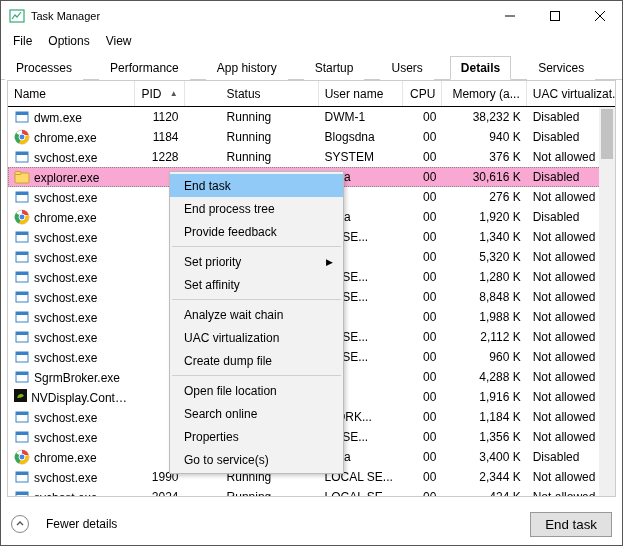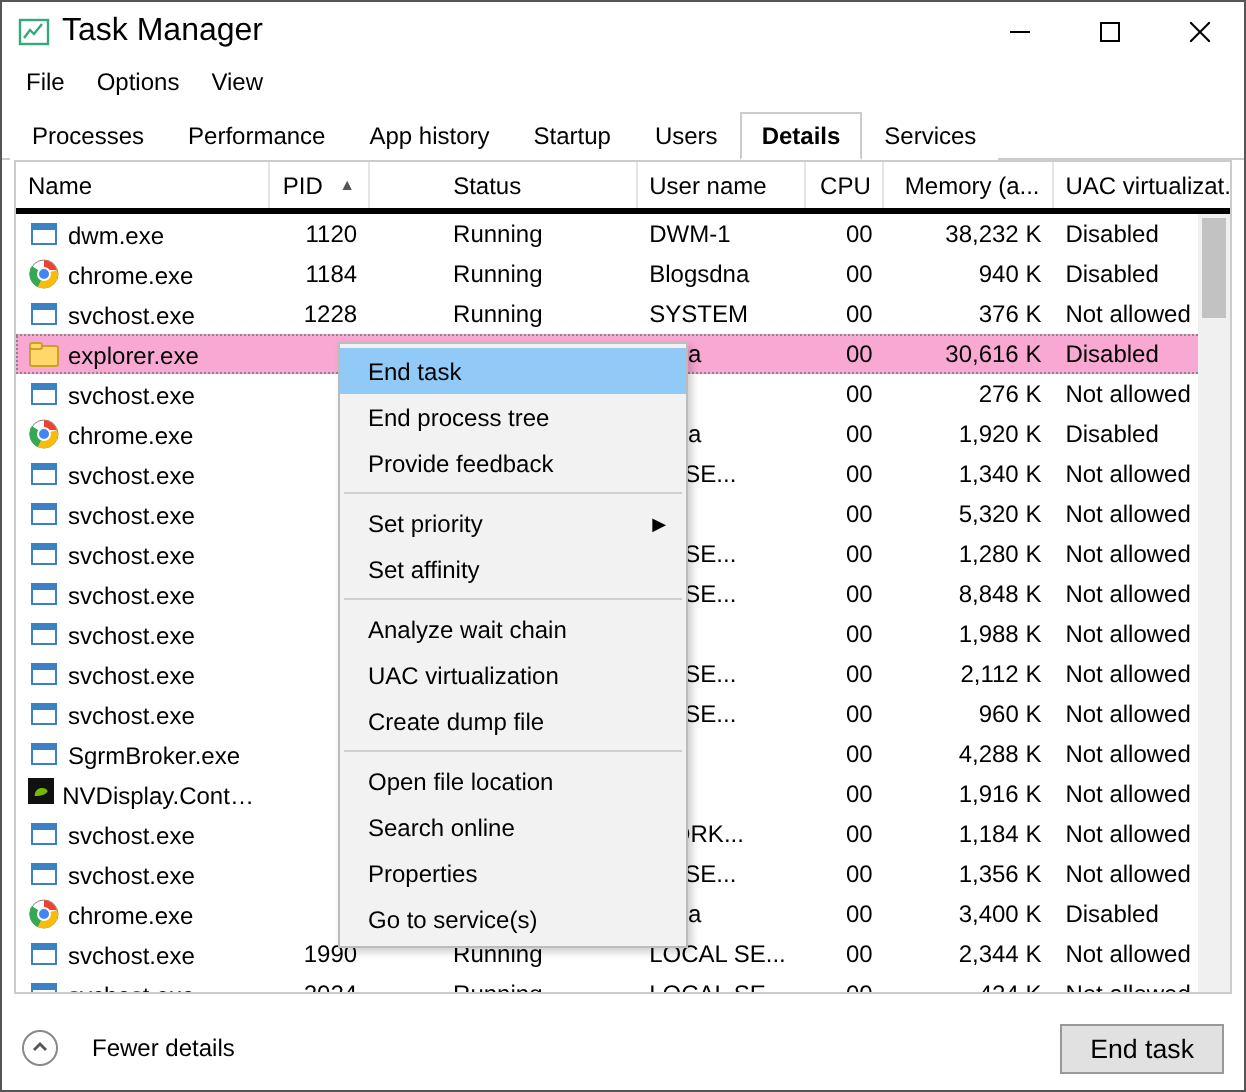--- a/index.html
+++ b/index.html
@@ -1,31 +1,31 @@
 <!DOCTYPE html>
 <html><head>
 <meta charset="utf-8">
 <style>
   * { box-sizing: border-box; }
   html, body { margin:0; padding:0; font-family:"Segoe UI", Tahoma, sans-serif; font-size:12px; color:#000; background:#fff; }
   .window { width:623px; height:546px; border:1px solid #555; display:flex; flex-direction:column; position:relative; background:#fff; }
   .titlebar { height:30px; display:flex; align-items:center; padding-left:8px; }
   .titlebar-icon { width:16px; height:16px; margin-right:6px; }
-  .title-text { flex:1; font-size:16px; }
+  .title-text { flex:1; font-size:11px; }
   .win-btns { display:flex; height:100%; }
   .win-btn { width:45px; display:flex; align-items:center; justify-content:center; }
   .win-btn svg { width:10px; height:10px; }
   .menubar { height:20px; display:flex; align-items:center; gap:4px; padding:0 6px; }
   .menu-item { padding:2px 6px; }
-  .tabbar { display:flex; border-bottom:1px solid #ccc; padding:4px 4px 0 4px; gap:0; }
+  .tabbar { display:flex; border-bottom:1px solid #ccc; padding:4px 4px 0 4px; gap:16px; }
   .tab { padding:4px 10px 4px 10px; border:1px solid transparent; border-bottom:none; position:relative; top:1px; background:#fff; }
   .tab.active { border-color:#ccc; border-bottom:1px solid #fff;font-weight:bold; }
   .content { flex:1; display:flex; flex-direction:column; border:1px solid #ccc; margin:6px; margin-top:0; position:relative; overflow:hidden; }
   .header-row, .data-row { display:flex; align-items:center; height:20px; }
-  .header-row { height:26px; border-bottom:3px solid #000000; background:#fff; }
+  .header-row { height:26px; border-bottom:1px solid #000000; background:#fff; }
   .hcell { padding:0 6px; border-right:1px solid #e5e5e5; height:100%; display:flex; align-items:center; overflow:hidden; white-space:nowrap; }
   .hcell:last-child { border-right:none; }
   .c-name  { width:130px; }
   .c-pid   { width:50px; text-align:right; justify-content:flex-end; }
   .c-status{ width:100px;margin-left:36px; }
   .c-user  { width:86px; }
   .c-cpu   { width:40px; text-align:right; justify-content:flex-end; }
   .c-mem   { width:86px; text-align:right; justify-content:flex-end; }
   .c-uac   { width:90px; }
   .body { flex:1; overflow:hidden; position:relative; }

